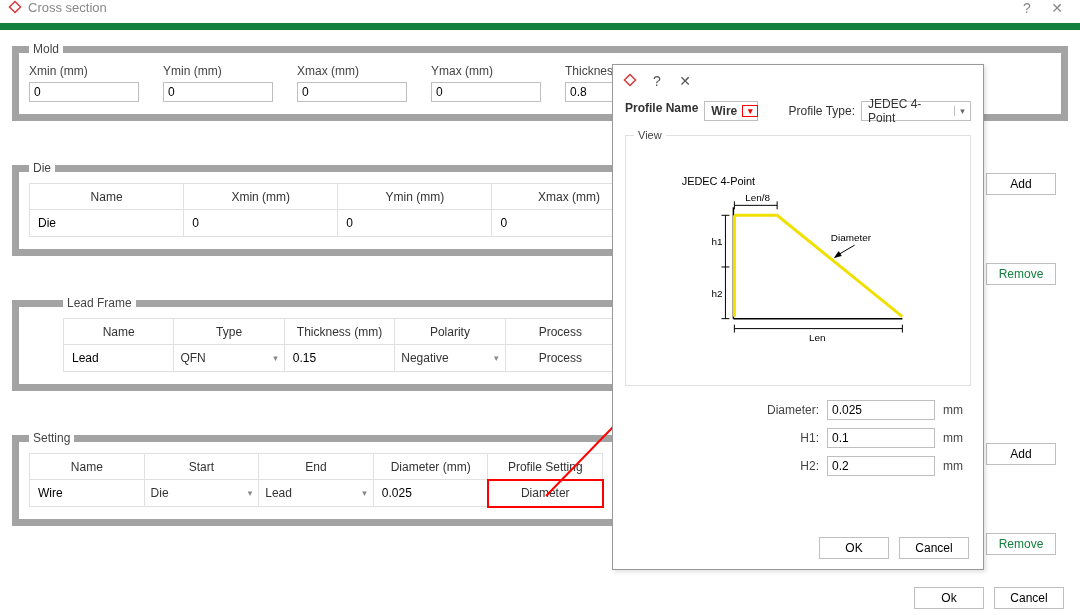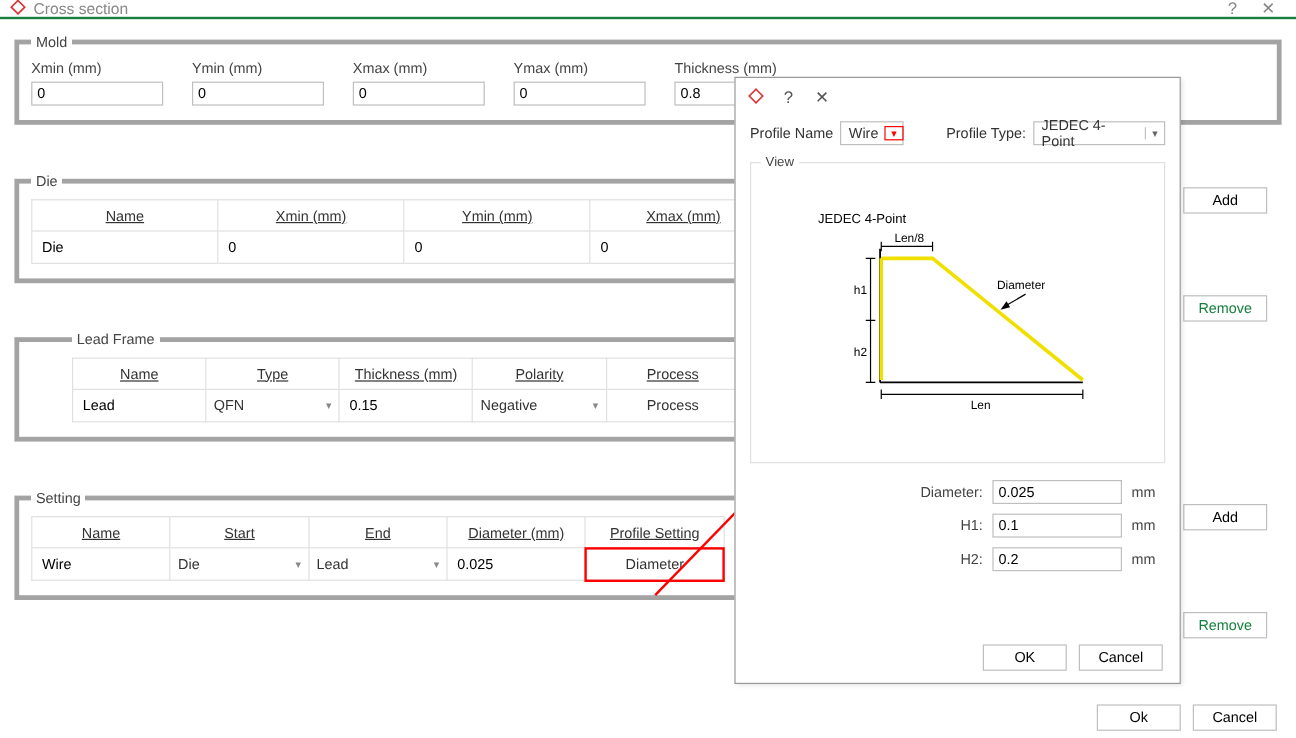--- a/index.html
+++ b/index.html
@@ -1,38 +1,38 @@
 <!DOCTYPE html>
 <html><head>
 <meta charset="utf-8">
 <style>
   * { box-sizing: border-box; font-family: "Segoe UI", Arial, sans-serif; }
   body { margin: 0; background: #fff; width: 1080px; height: 615px; overflow: hidden; position: relative; font-size: 12px; color: #333; }
 
   
-  .main-titlebar { display: flex; align-items: center; height: 16px; padding: 0 8px; border-bottom: 2px solid #15803d; color: #888; }
+  .main-titlebar { display: flex; align-items: flex-start; height: 30px; padding: 0 8px; border-bottom: 7px solid #15803d; color: #888; }
   .main-titlebar .icon-diamond { color: #d33; margin-right: 6px; }
   .main-titlebar .title { flex: 1; font-size: 13px; }
   .main-titlebar .win-btn { width: 30px; text-align: center; font-size: 14px; color: #888; }
 
   .content { padding: 12px 12px 8px 12px; position: relative; }
 
-  fieldset { border: 4px solid #a3a3a3; padding: 8px 10px 12px 10px; margin: 0 0 12px 0; }
+  fieldset { border: 7px solid #a3a3a3; padding: 8px 10px 12px 10px; margin: 0 0 12px 0; }
   legend { padding: 0 4px; color: #444; font-size: 12px; }
 
   
   .mold-row { display: flex; gap: 24px; }
   .mold-item { display: flex; flex-direction: column; gap: 4px; width: 110px; }
   .mold-item label { color: #444; }
   .input { border: 1px solid #bfbfbf; height: 20px; padding: 0 4px; font-size: 12px; background: #fff; }
 
   
   table { border-collapse: collapse; width: 100%; }
   th, td { border: 1px solid #e0e0e0; padding: 4px 6px; text-align: left; font-weight: normal; height: 26px; vertical-align: middle; }
-  th { text-align: center; text-decoration: underline; }
+  th { text-align: center; }
   .cell-input { border: none; width: 100%; height: 18px; padding: 0 2px; font-size: 12px; }
   .cell-inner { display: flex; justify-content: space-between; align-items: center; width: 100%; }
   .cell-center { text-align: center; }
   .chev { color: #888; font-size: 9px; padding-left: 4px; }
 
   
   .side-buttons { position: absolute; right: 12px; display: flex; flex-direction: column; gap: 10px; }
   .side-btn { width: 70px; height: 22px; border: 1px solid #bfbfbf; background: #fff; font-size: 12px; }
   .side-btn.disabled { color: #15803d; }
 
@@ -250,21 +250,21 @@
       <svg width="14" height="14" viewBox="0 0 20 20">
           <polygon points="10,2 18,10 10,18 2,10" fill="none" stroke="#d33" stroke-width="2"></polygon>
         </svg>
     </span>
     <span class="win-btn">?</span>
     <span class="win-btn">✕</span>
   </div>
 
   <div class="modal-body">
     <div class="modal-toprow">
-      <div style="display:flex;align-items:center;gap:6px;">
+      <div style="display:flex;gap:6px;font-weight:bold;">
         <span>Profile Name</span>
         <span class="small-select red">
           <span class="sval">Wire</span>
           <span class="sbtn">▾</span>
         </span>
       </div>
       <div style="display:flex;align-items:center;gap:6px;">
         <span>Profile Type:</span>
         <span class="small-select" style="width:110px;">
           <span class="sval" style="flex:1">JEDEC 4-Point</span>

